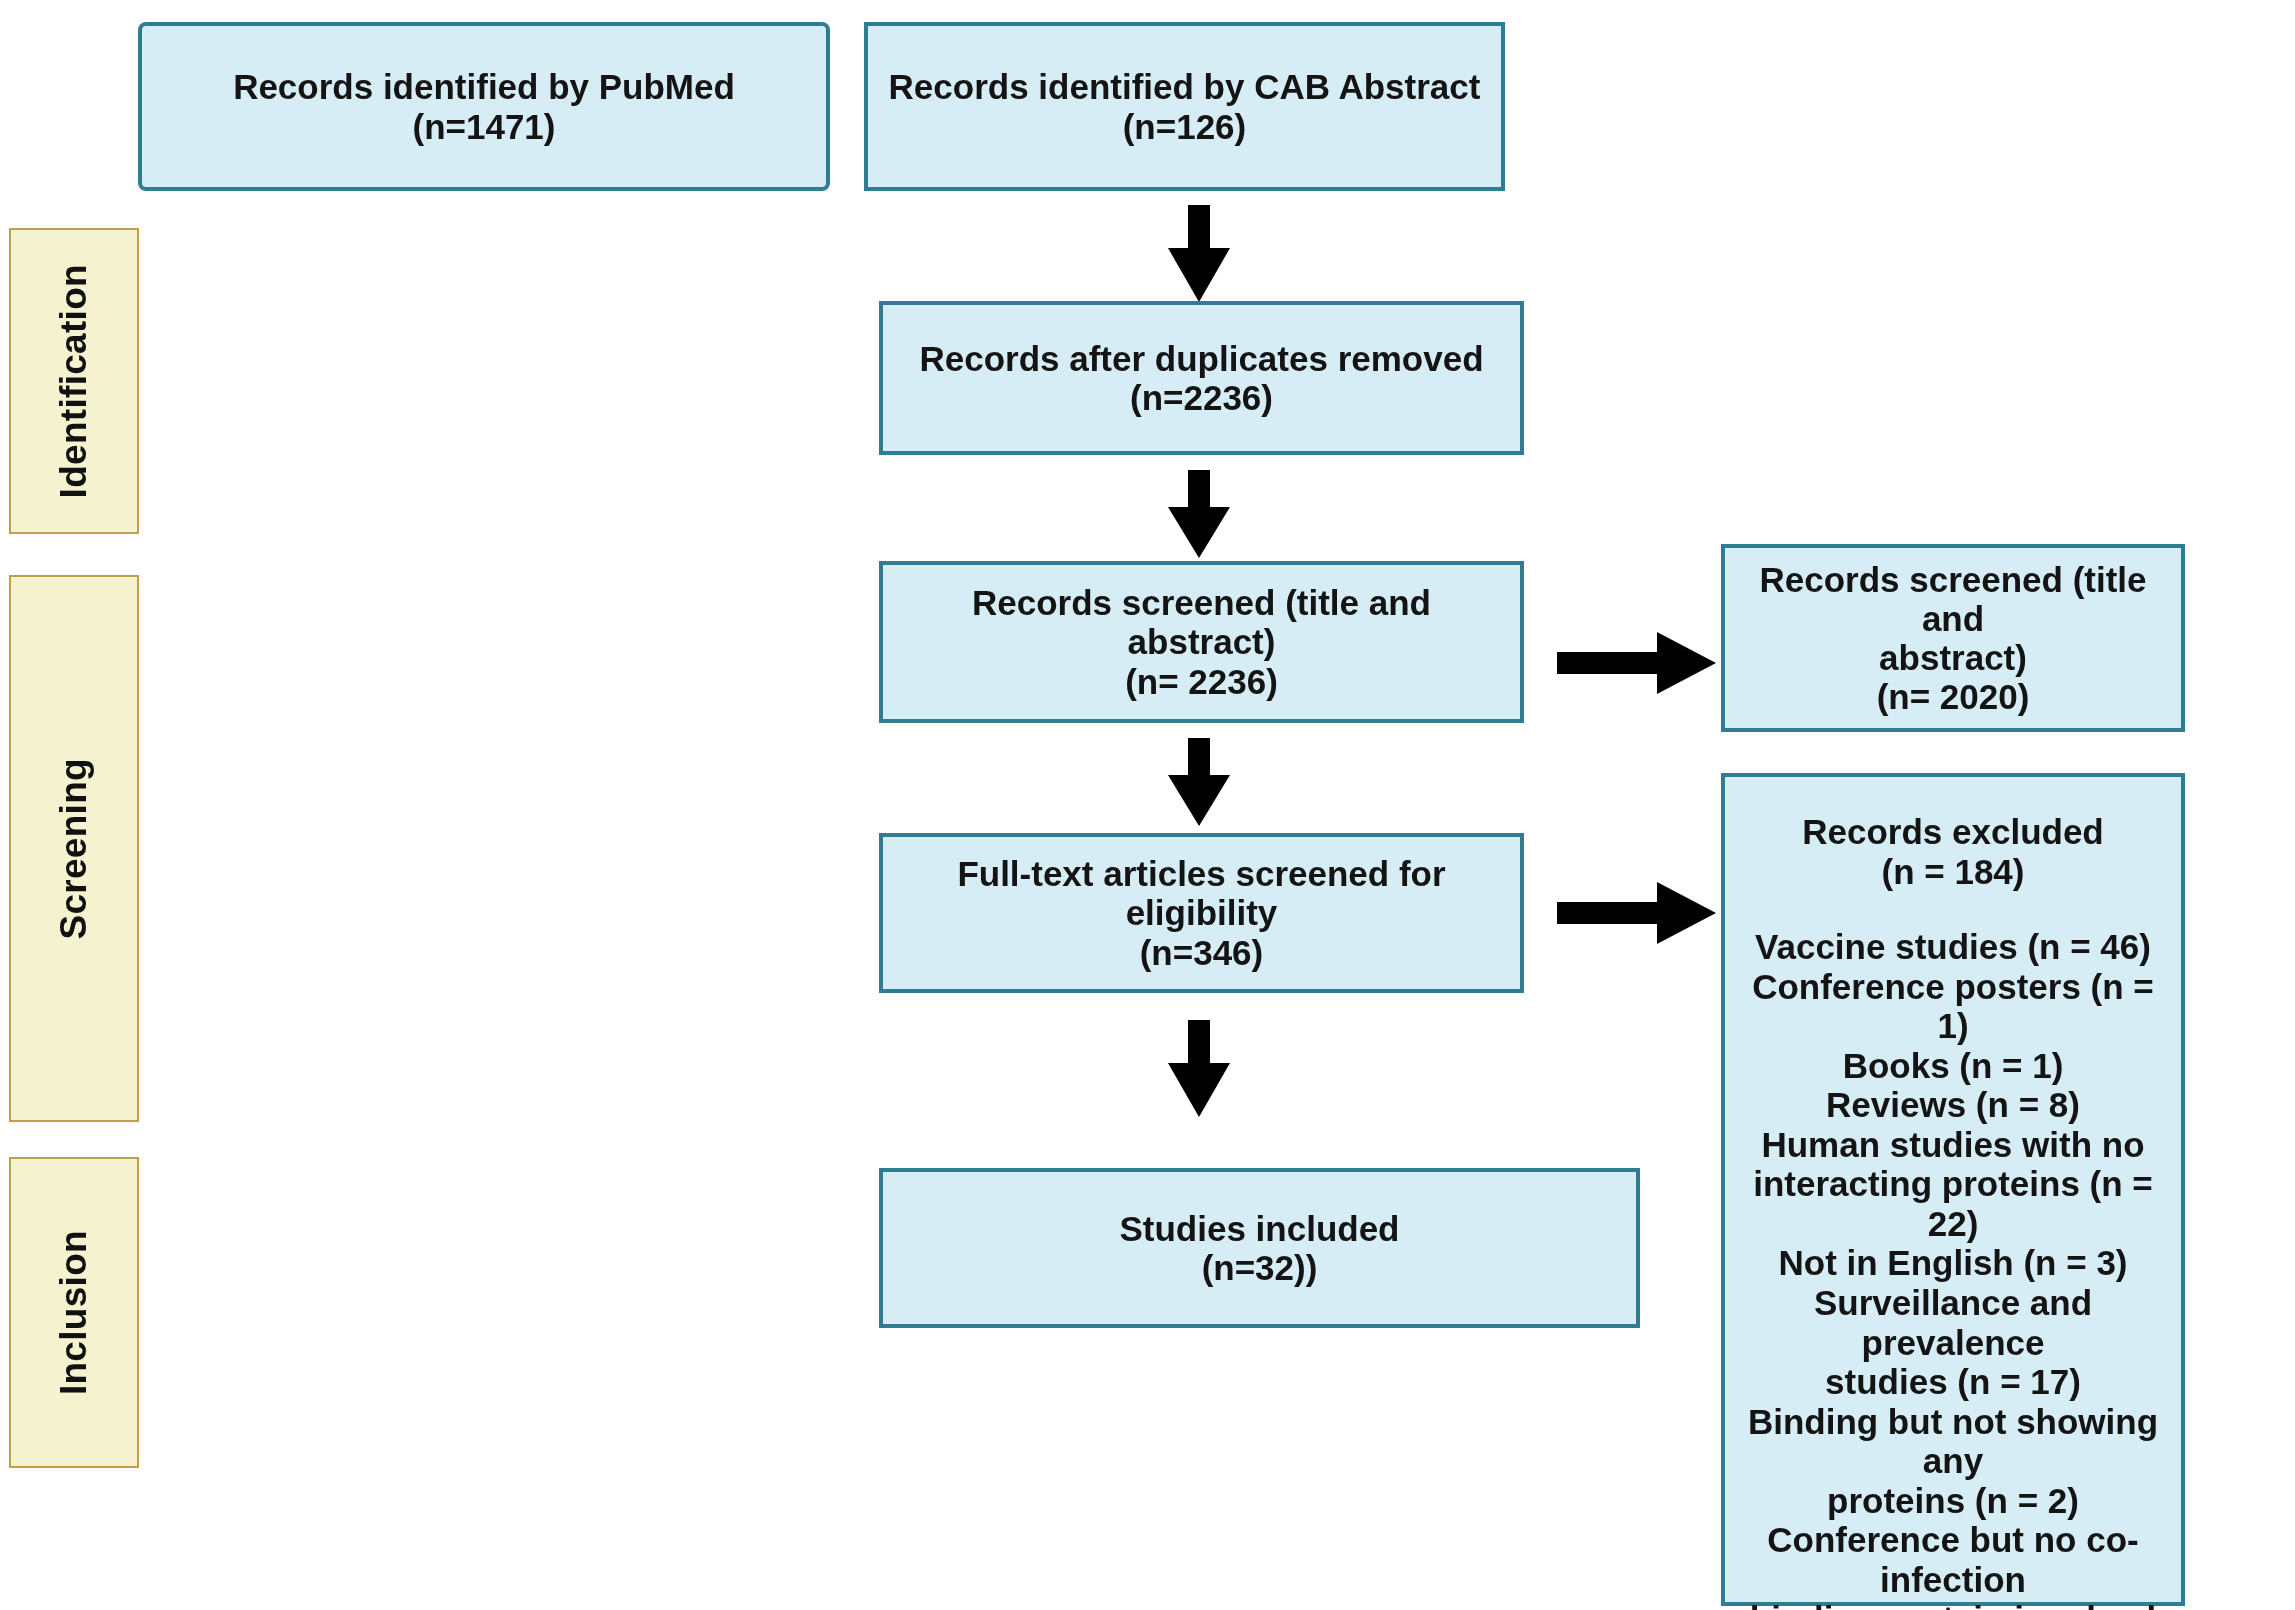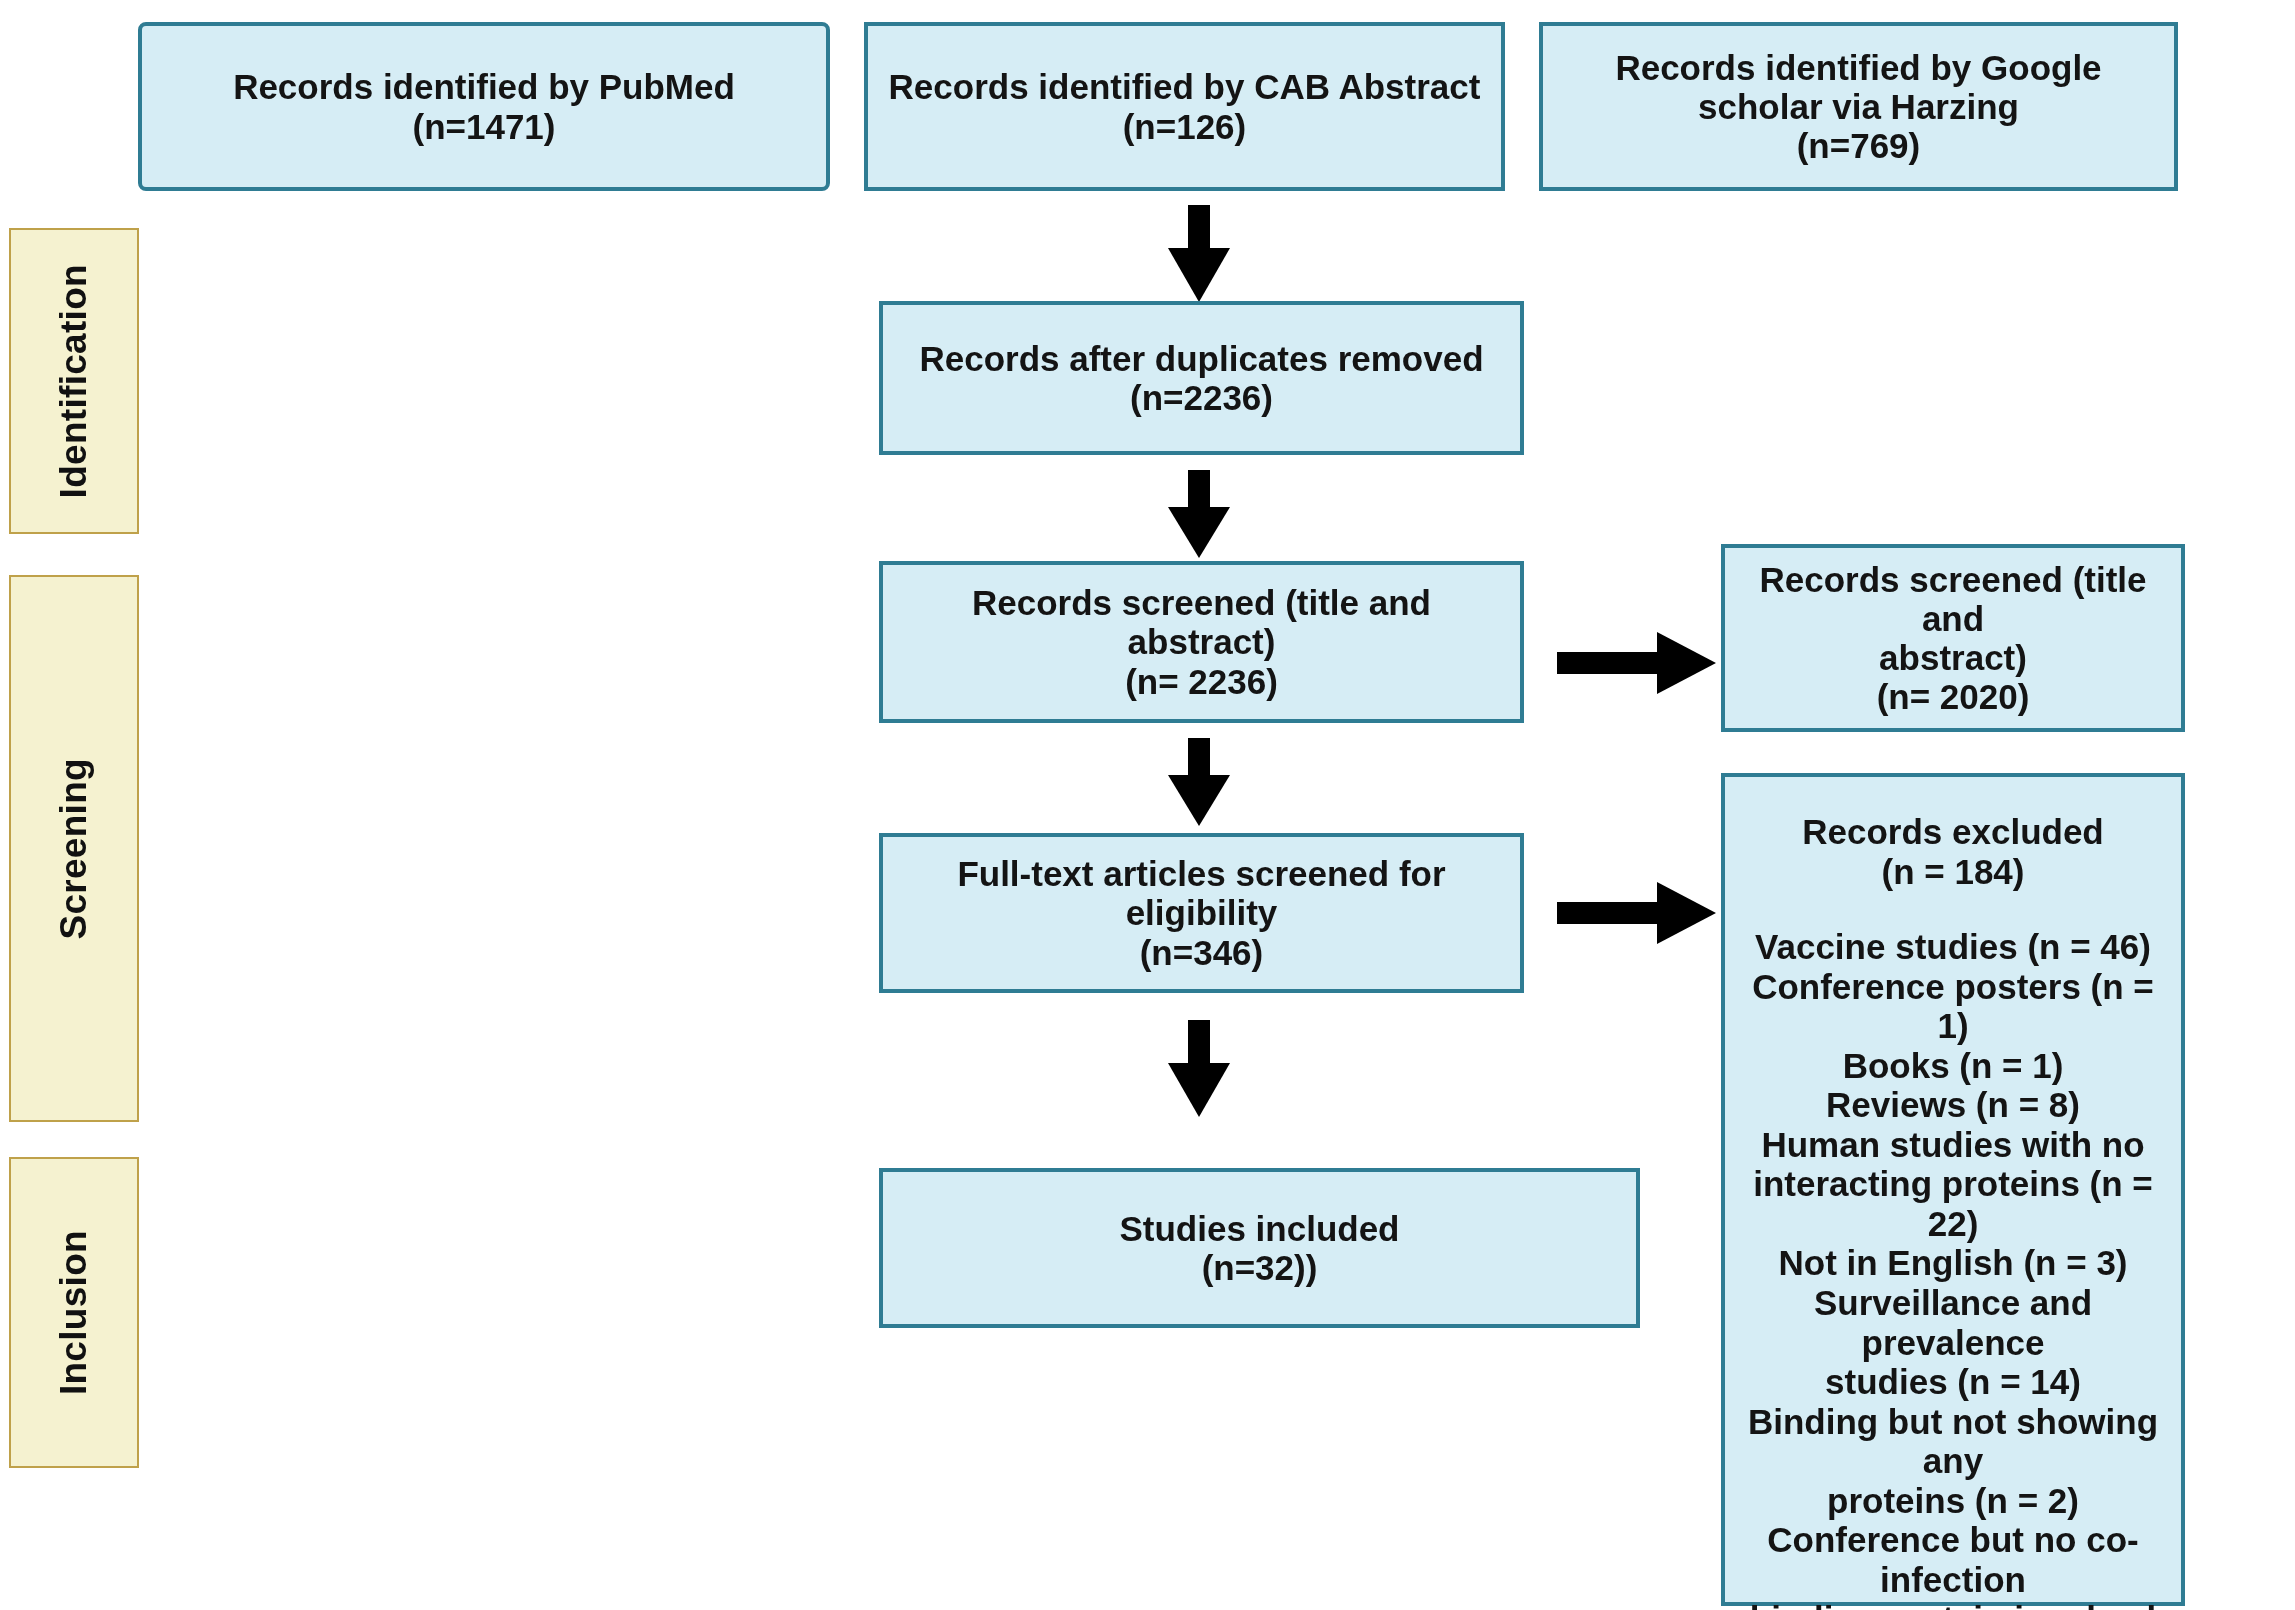--- a/index.html
+++ b/index.html
@@ -154,25 +154,20 @@
   <div class="flow-box" style="left:138px; top:22px; width:692px; height:169px;border-radius:8px;">
     <div class="txt">Records identified by PubMed
 (n=1471)</div>
   </div>
 
   <div class="flow-box" style="left:864px; top:22px; width:641px; height:169px;">
     <div class="txt">Records identified by CAB Abstract
 (n=126)</div>
   </div>
 
-  <div class="flow-box" style="left:1539px; top:22px; width:639px; height:169px;">
-    <div class="txt">Records identified by Google
-scholar  via Harzing
-(n=769)</div>
-  </div>
 
   <div class="arrow-down" style="left:1152px; top:205px; width:94px; height:97px;">
     <div class="shaft" style="height:46px;"></div>
     <div class="head" style="border-top-width:54px;"></div>
   </div>
 
   <div class="flow-box" style="left:879px; top:301px; width:645px; height:154px;">
     <div class="txt">Records after duplicates removed
 (n=2236)</div>
   </div>
@@ -222,21 +217,21 @@
       <div class="excluded-gap"></div>
       <div class="excluded-list">
         <div>Vaccine studies (n = 46)</div>
         <div>Conference posters (n = 1)</div>
         <div>Books (n = 1)</div>
         <div>Reviews (n = 8)</div>
         <div>Human studies with no</div>
         <div>interacting proteins (n = 22)</div>
         <div>Not in English (n = 3)</div>
         <div>Surveillance and prevalence</div>
-        <div>studies (n = 14)</div>
+        <div>studies (n = 17)</div>
         <div>Binding but not showing any</div>
         <div>proteins (n = 2)</div>
         <div>Conference but no co-infection</div>
         <div>binding protein involved in the</div>
 
       </div>
     </div>
   </div>
 
   <div class="arrow-down" style="left:1152px; top:1020px; width:94px; height:97px;">

